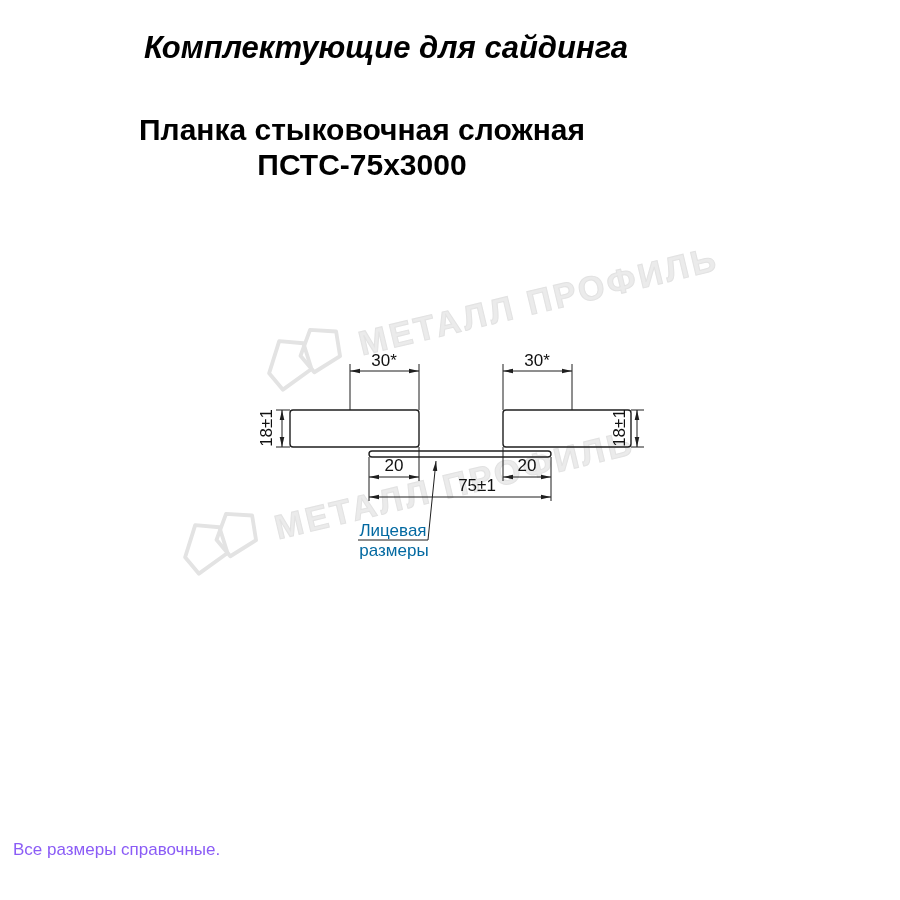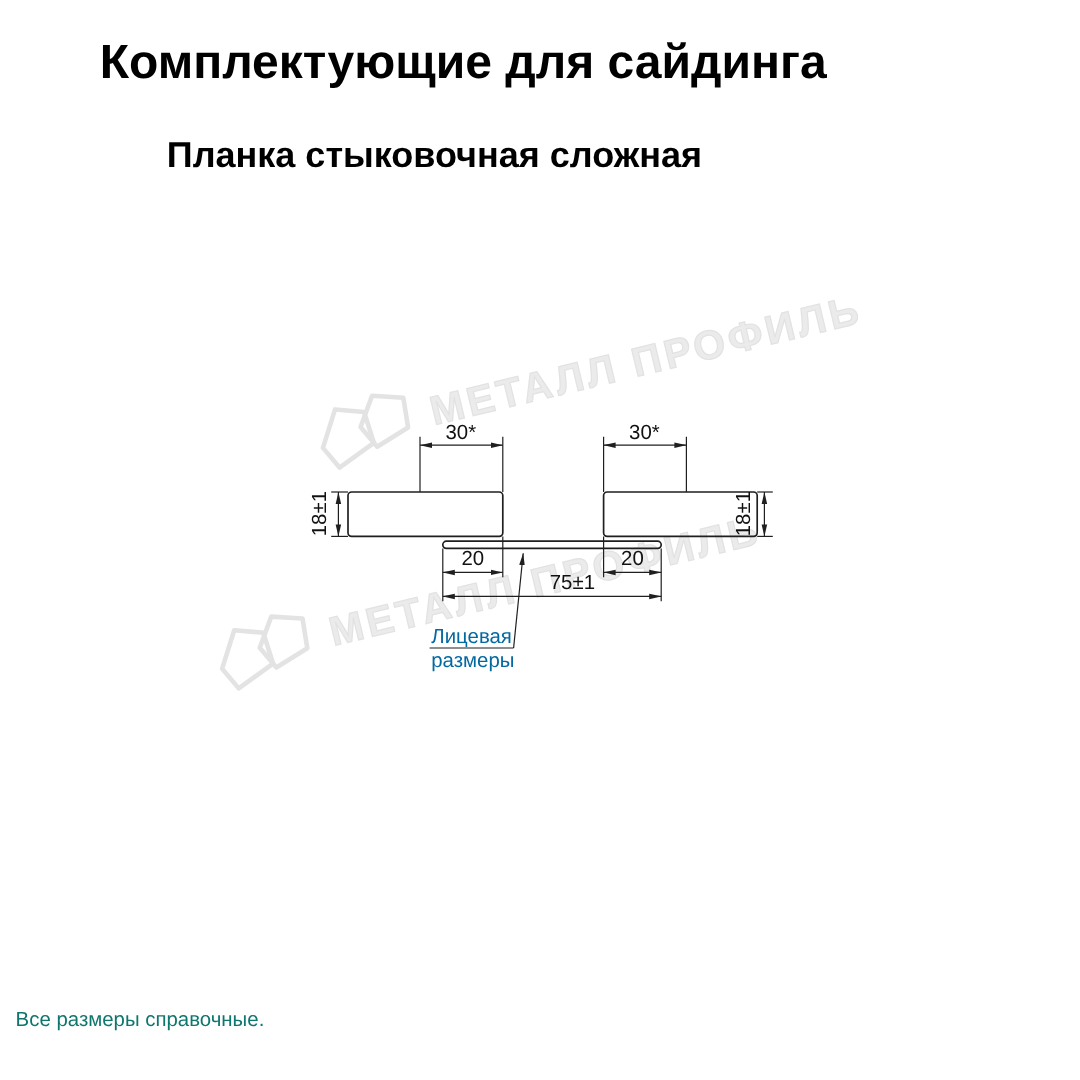--- a/index.html
+++ b/index.html
@@ -2,21 +2,21 @@
 <html><head>
 <meta charset="utf-8">
 <style>
   html,body{margin:0;padding:0;}
   body{
     width:900px;height:900px;position:relative;background:#ffffff;
     font-family:"Liberation Sans", sans-serif;color:#000;overflow:hidden;
   }
   .title{
     position:absolute;left:0;top:30px;width:772px;text-align:center;
-    font-size:40px;font-weight:bold;letter-spacing:0px;z-index:3;
+    font-size:31px;font-weight:bold;letter-spacing:0px;z-index:3;font-style:italic;
   }
   .subtitle{
     position:absolute;left:0;top:112px;width:724px;text-align:center;
     font-size:30px;font-weight:bold;line-height:35px;z-index:3;
   }
   .watermark{
     position:absolute;display:flex;align-items:center;gap:8px;
     transform:rotate(-13.5deg);transform-origin:left center;
     color:#ebebeb;-webkit-text-stroke:1px #e2e2e2;
     font-size:34px;font-weight:bold;letter-spacing:3px;white-space:nowrap;
@@ -30,30 +30,31 @@
     position:absolute;font-size:17px;color:#111;white-space:nowrap;z-index:3;
     transform:translate(-50%,-50%);
   }
   .dim-label.rot{transform:translate(-50%,-50%) rotate(-90deg);}
   .leader-label{
     position:absolute;font-size:17px;color:#0369a1;white-space:nowrap;z-index:3;
     transform:translate(-50%,-50%);
   }
   .footer{
     position:absolute;left:13px;top:838px;font-size:17px;line-height:24px;
-    color:#0f766e;z-index:3;
+    color:#8b5cf6;z-index:3;
   }
 </style>
 </head>
 <body>
 
 <div class="title">Комплектующие для сайдинга</div>
 
 <div class="subtitle">
   <div>Планка стыковочная сложная</div>
+  <div>ПСТС-75х3000</div>
 </div>
 
 <div class="watermark" id="wm-upper">
   <svg class="wm-logo" width="96" height="66" viewBox="0 0 100 68" fill="none">
     <path d="M10,42 L28,12 L52,20 L54,48 L20,62 Z" stroke="#e3e3e3" stroke-width="4" stroke-linejoin="round" fill="none"></path>
     <path d="M46,32 L62,8 L88,16 L86,42 L56,52 Z" stroke="#e3e3e3" stroke-width="4" stroke-linejoin="round" fill="none"></path>
   </svg>
   <span>МЕТАЛЛ ПРОФИЛЬ</span>
 </div>
 <div class="watermark" id="wm-lower">

